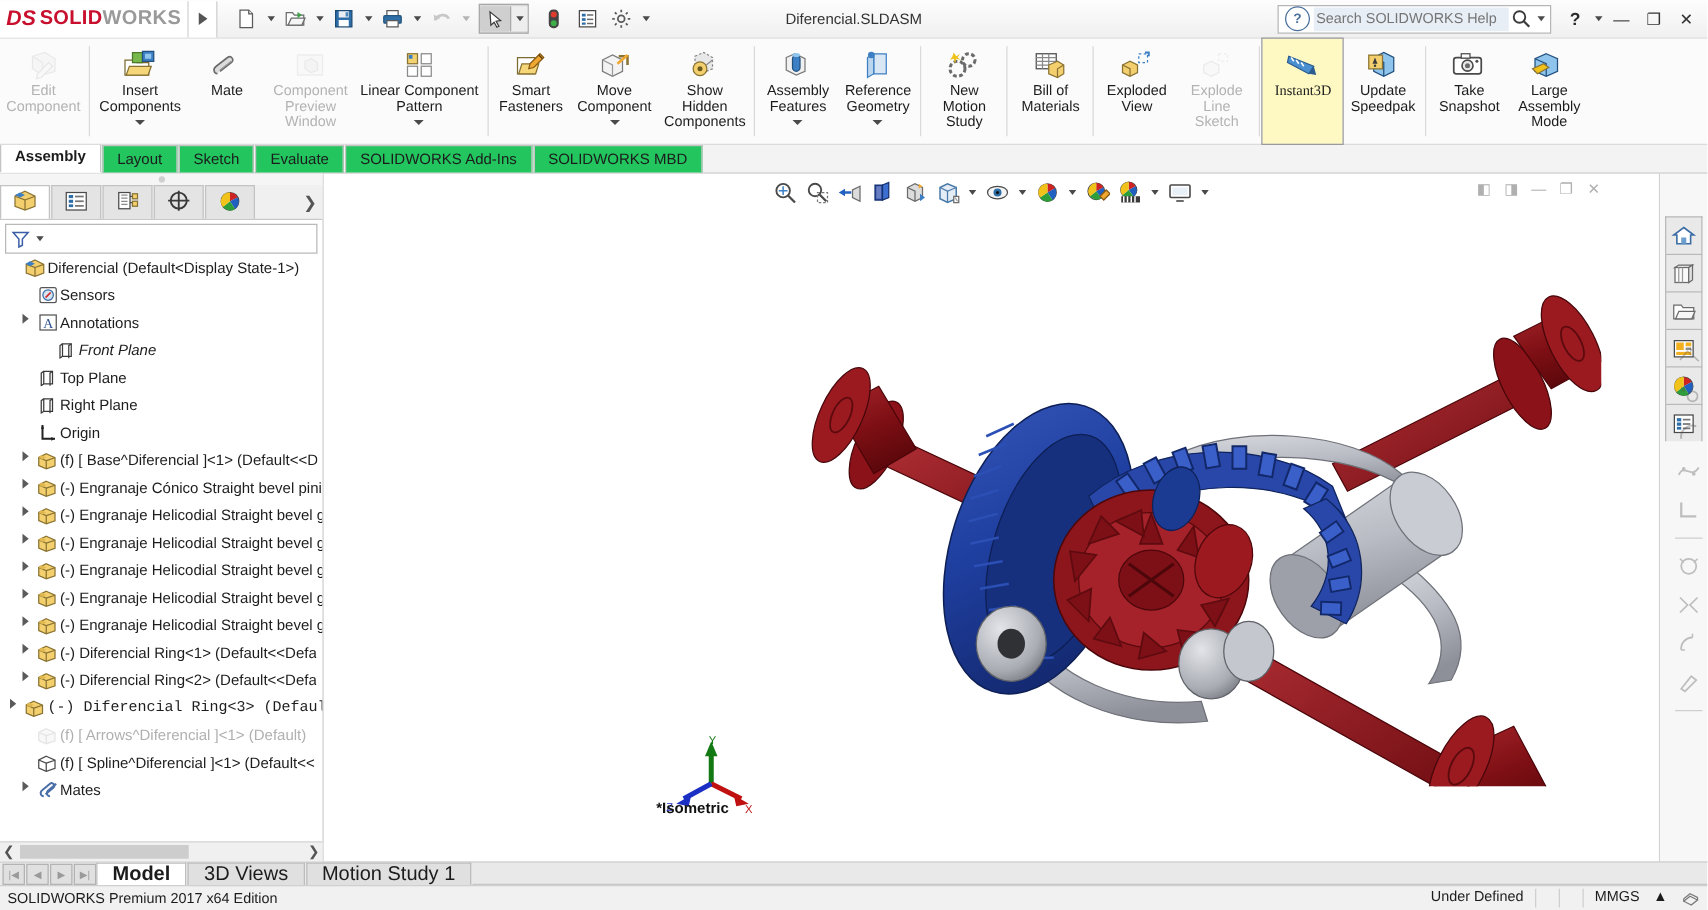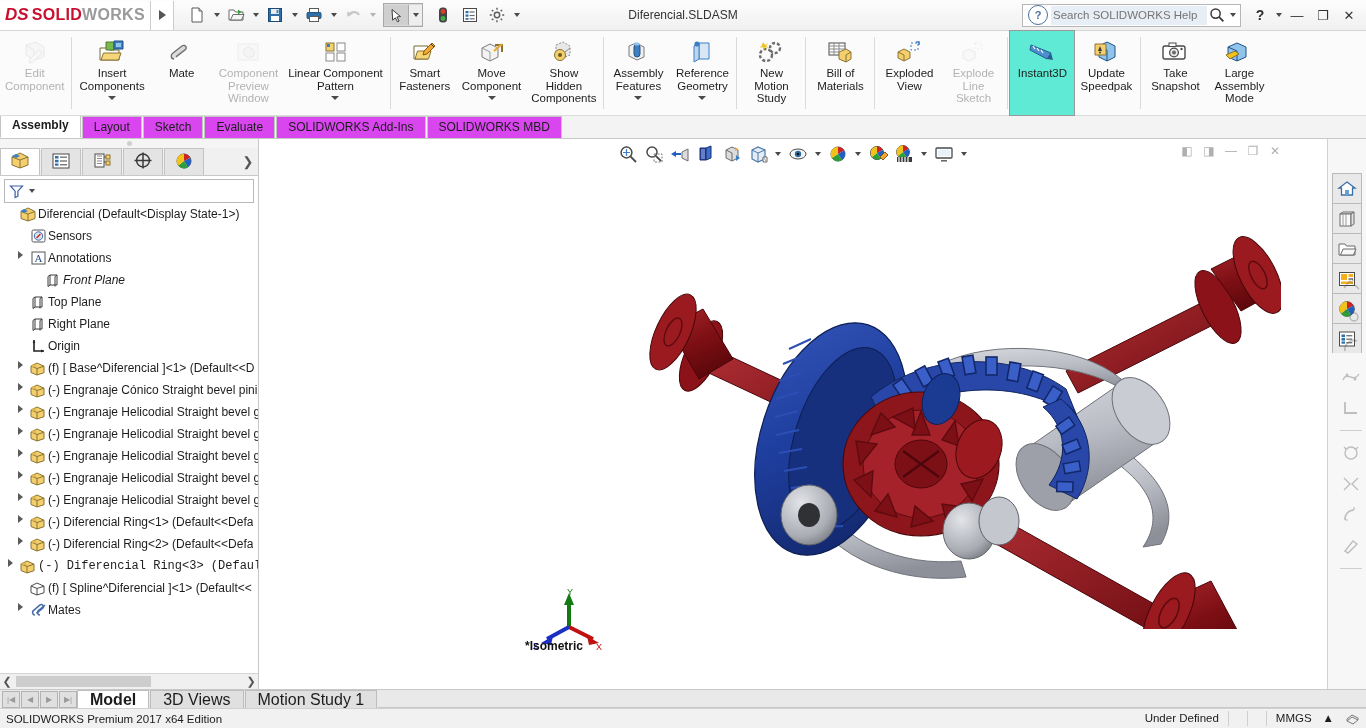--- a/index.html
+++ b/index.html
@@ -59,37 +59,37 @@
   
   .ribbon{
     height:84px;flex:0 0 84px;display:flex;align-items:stretch;
     background:#fbfbfb;border-bottom:1px solid #dcdcdc;position:relative;
   }
   .rsep{width:1px;background:#dadada;margin:6px 2px;}
   .rbtn{
     width:auto;min-width:54px;max-width:82px;padding:4px 5px 0 5px;display:flex;flex-direction:column;
     align-items:center;justify-content:flex-start;cursor:pointer;text-align:center;position:relative;
   }
-  .rbtn.active{background:#5eead4;outline:1px solid #9a9a9a;}
+  .rbtn.active{background:#fef9c3;outline:1px solid #9a9a9a;font-family:Liberation Serif, serif;}
   .rbtn.disabled{cursor:default;opacity:1;}
   .rbtn.disabled .rlabel{color:#b3b3b3;}
   .ricon{height:30px;display:flex;align-items:flex-end;justify-content:center;margin-bottom:2px;}
   .rlabel{font-size:11.5px;line-height:12.5px;color:#1c1c1c;white-space:pre-line;}
   .rdrop{height:9px;display:flex;align-items:center;justify-content:center;margin-top:1px;}
   .rdrop:after{content:"";border-top:4px solid #4a4a4a;border-left:4px solid transparent;border-right:4px solid transparent;}
   .rbtn.wide{max-width:110px;}
 
   
   .cmdtabs{
     height:22px;flex:0 0 22px;display:flex;align-items:flex-end;
     background:#f3f3f3;border-bottom:1px solid #c8c8c8;
   }
   .ctab{
     height:21px;line-height:21px;padding:0 11px;font-size:12px;color:#1c1c1c;
-    background:#d946ef;border:1px solid #c4c4c4;border-bottom:none;margin-right:1px;cursor:pointer;
+    background:#22c55e;border:1px solid #c4c4c4;border-bottom:none;margin-right:1px;cursor:pointer;
   }
   .ctab.active{background:#fff;font-weight:bold;border-bottom:1px solid #fff;height:22px;}
 
   
   .bodyrow{flex:1 1 auto;display:flex;min-height:0;position:relative;}
 
   
   .fmpanel{
     width:258px;flex:0 0 258px;display:flex;flex-direction:column;background:#fff;
     border-right:1px solid #c8c8c8;position:relative;
@@ -769,20 +769,31 @@
             <div class="tw exp"></div>
             <div class="ticon">
               <svg width="16" height="15" viewBox="0 0 16 15">
                 <path d="M7 2l7 3.2v6.5L7 14 1 11.5V5z" fill="#f3cf6e" stroke="#8a7332"></path>
                 <path d="M7 14V7.5L1 5" fill="none" stroke="#8a7332"></path>
                 <path d="M7 7.5L14 5.2" fill="none" stroke="#8a7332"></path>
                 <path d="M3 3l4 2-3 1.6L1 5z" fill="#e0b84f"></path>
               </svg>
             </div>
             <div class="tlabel">(-) Diferencial Ring&lt;3&gt;  (Default&lt;&lt;Defa</div>
+          </div>
+          <div class="trow" style="padding-left: 12px;">
+            <div class="tw"></div>
+            <div class="ticon" style="opacity: 0.45;">
+              <svg width="16" height="15" viewBox="0 0 16 15">
+                <path d="M7 2l7 3.2v6.5L7 14 1 11.5V5z" fill="#f0f0f0" stroke="#c5c5c5"></path>
+                <path d="M7 14V7.5L1 5" fill="none" stroke="#c5c5c5"></path>
+                <path d="M7 7.5L14 5.2" fill="none" stroke="#c5c5c5"></path>
+              </svg>
+            </div>
+            <div class="tlabel dim">(f) [ Arrows^Diferencial ]&lt;1&gt;  (Default)</div>
           </div>
           <div class="trow" style="padding-left: 12px;">
             <div class="tw"></div>
             <div class="ticon">
               <svg width="16" height="15" viewBox="0 0 16 15">
                 <path d="M7 2l7 3.2v6.5L7 14 1 11.5V5z" fill="#fff" stroke="#4a4a4a"></path>
                 <path d="M7 14V7.5L1 5" fill="none" stroke="#4a4a4a"></path>
                 <path d="M7 7.5L14 5.2" fill="none" stroke="#4a4a4a"></path>
               </svg>
             </div>

